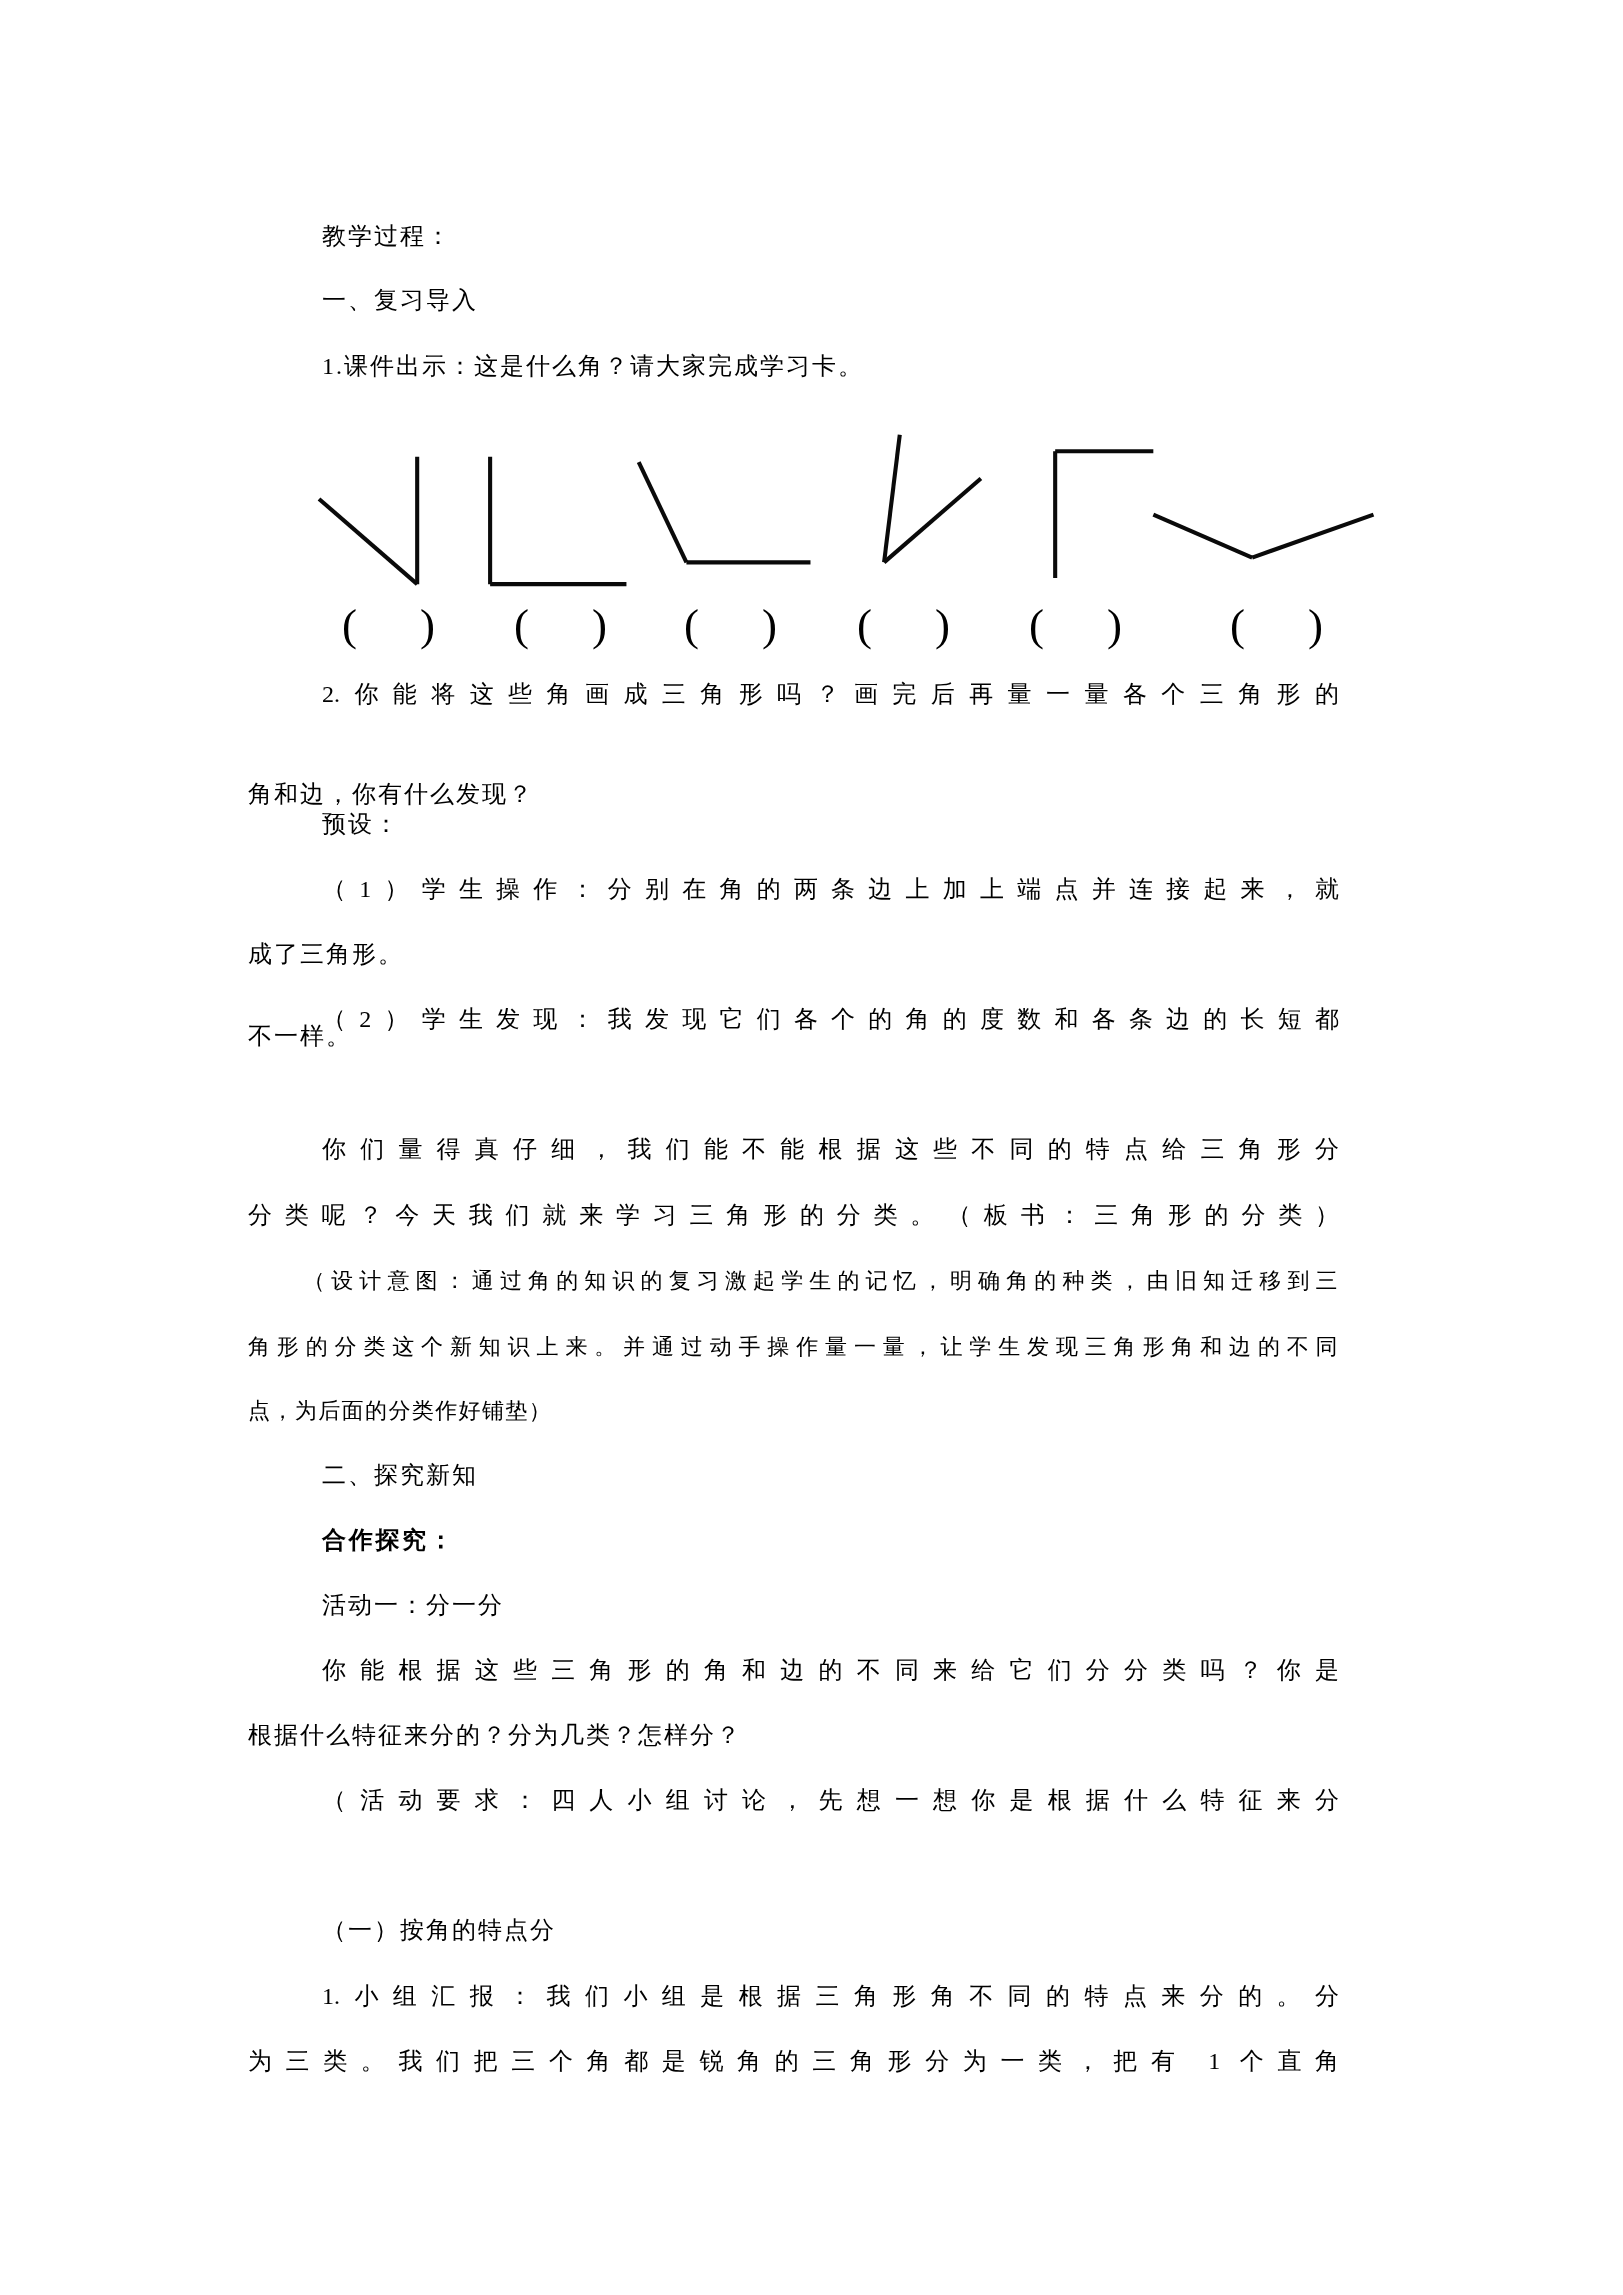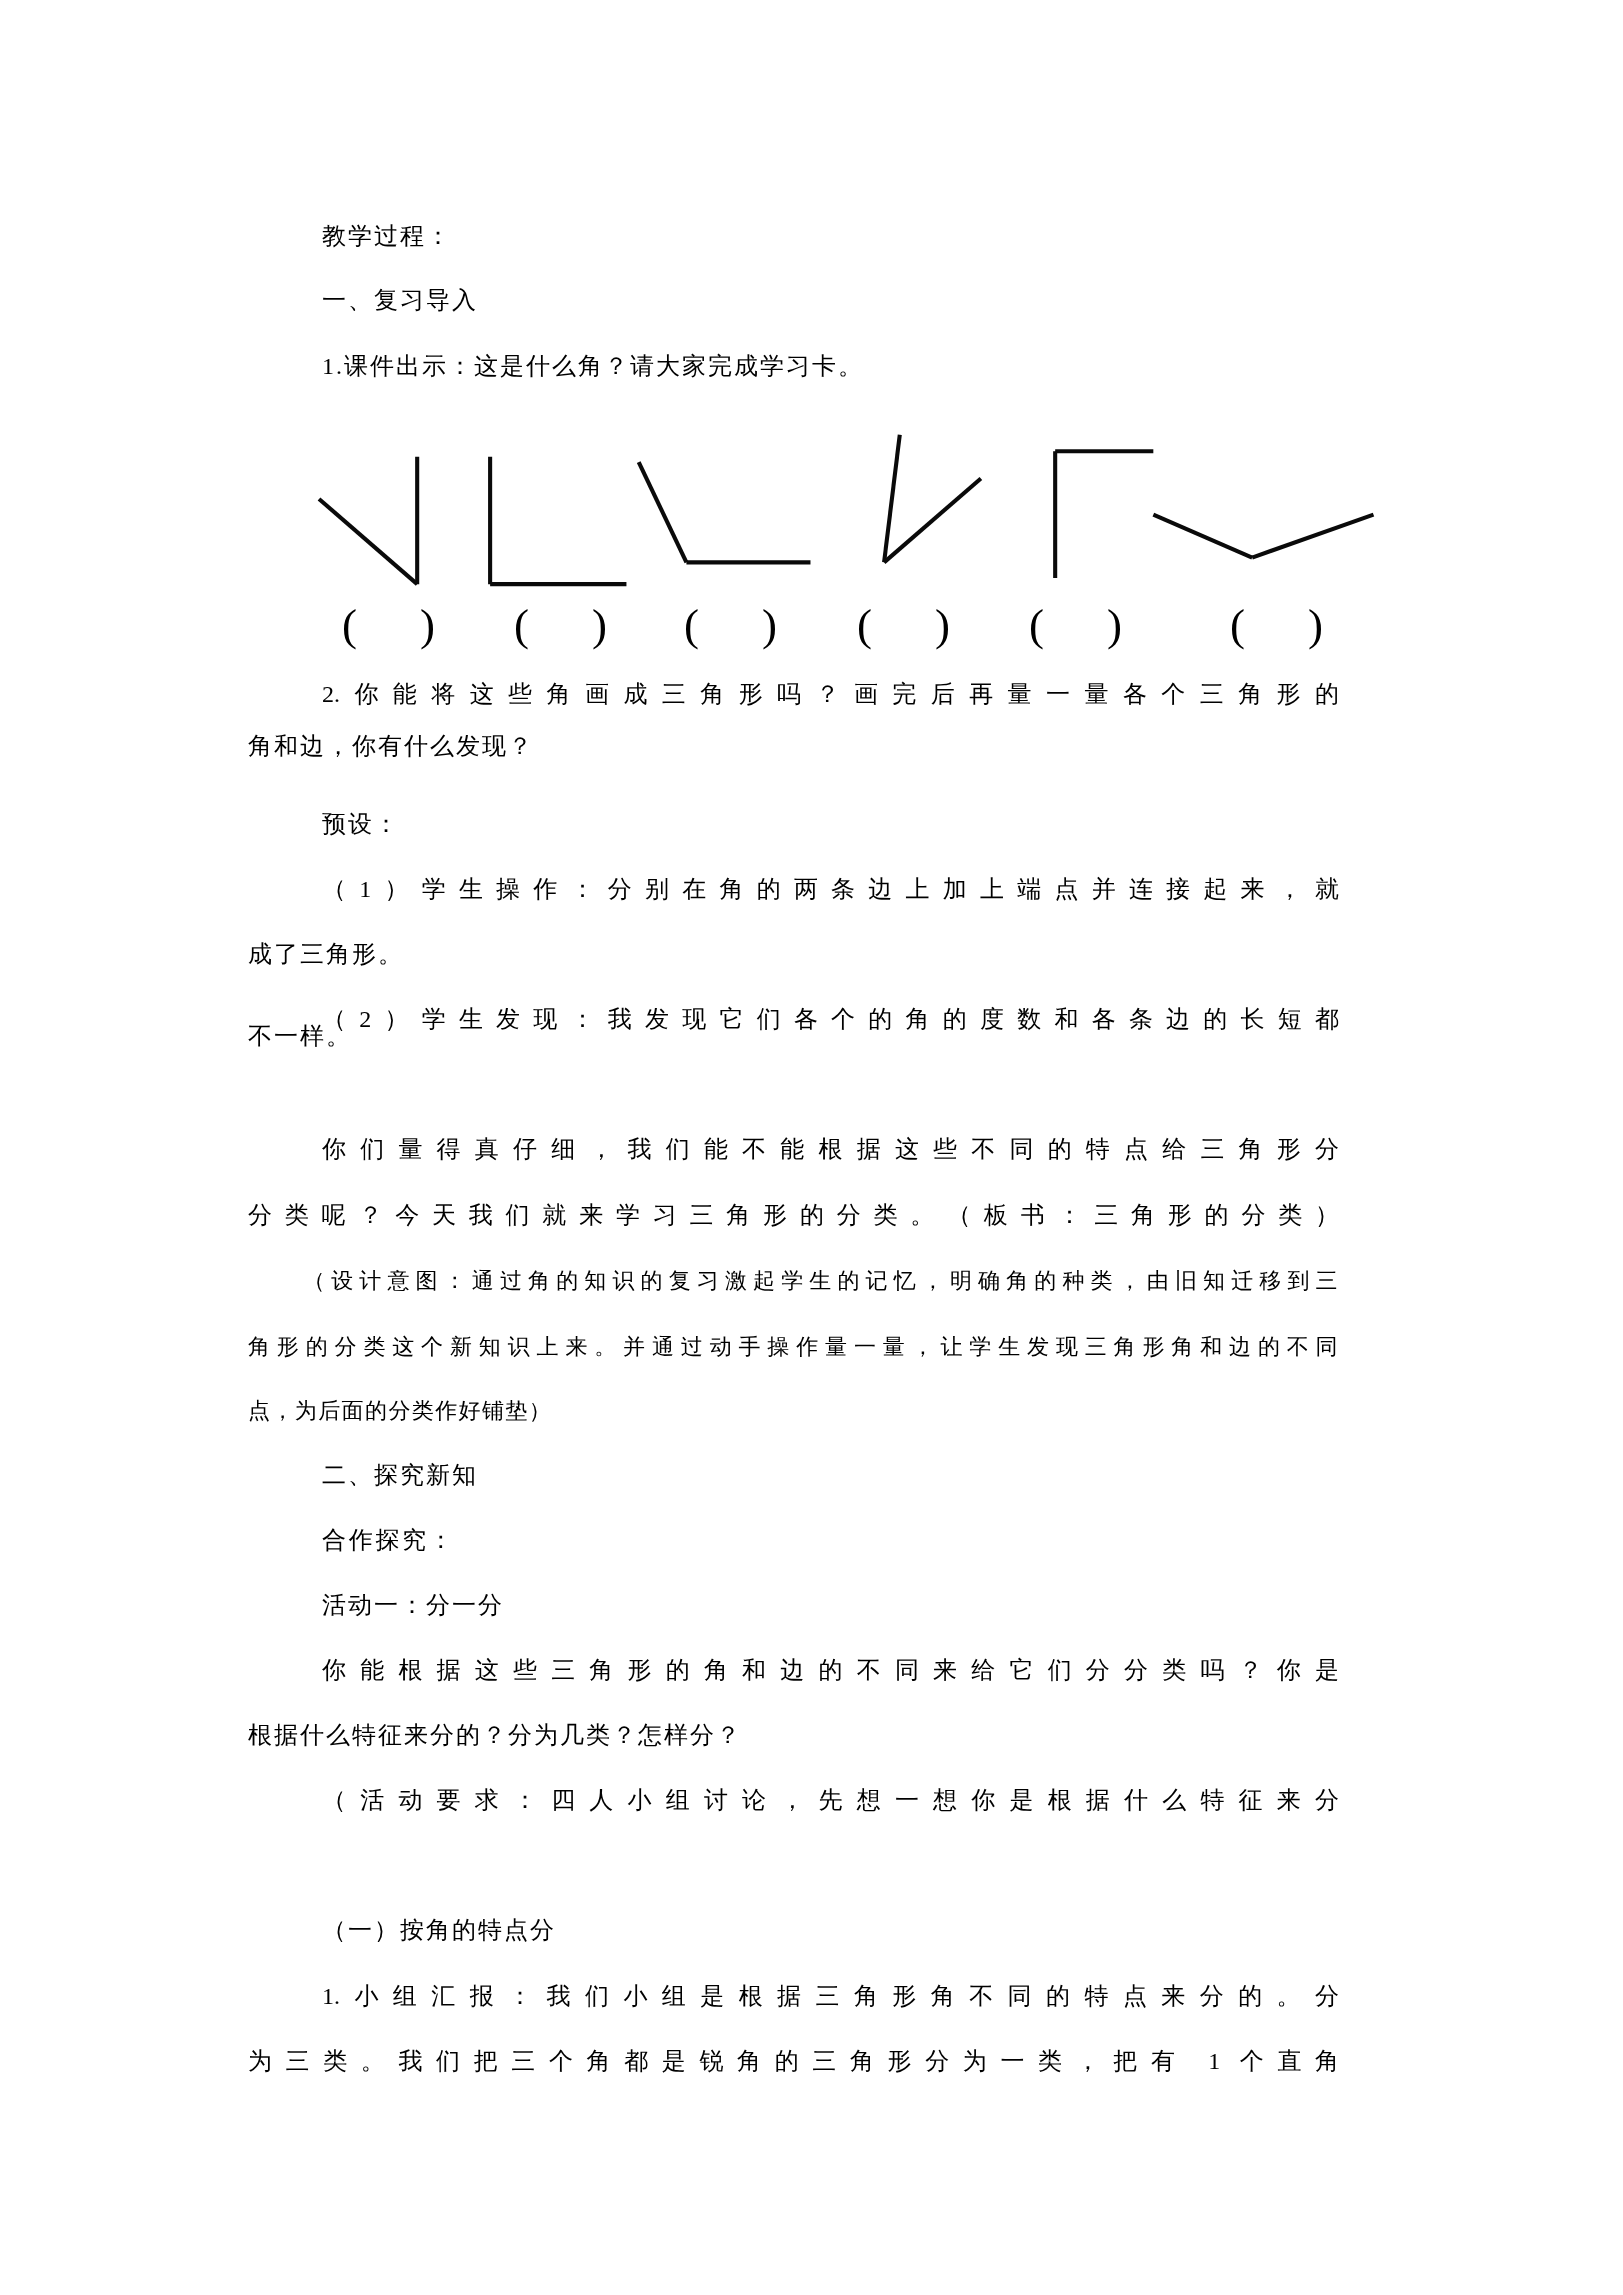--- a/index.html
+++ b/index.html
@@ -27,21 +27,21 @@
     white-space: normal;
     letter-spacing: 0;
     text-align: justify;
     text-align-last: justify;
     text-justify: inter-character;
   }
   .ln.small { font-size: 22px; letter-spacing: 1.4px; }
   .ln.small.ind { padding-left: 55px; width: 1036px; }
   .ln.bold {
     font-family: "Liberation Sans", "DejaVu Sans", sans-serif;
-    font-weight: 400;
+    font-weight: 700;
     letter-spacing: 2.7px;
   }
   .figures-svg {
     position: absolute;
     left: 0; top: 0;
     width: 1623px; height: 2295px;
     pointer-events: none;
   }
   .figures-svg line { stroke: #0a0a0a; stroke-width: 6; stroke-linecap: butt; }
   .blank-pair {
@@ -113,21 +113,21 @@
       <div class="blank-pair" style="left: 1230px;">
         <span>(</span>
         <span>)</span>
       </div>
     </div>
 
   <div class="ln ind" style="top:222px">教学过程：</div>
   <div class="ln ind" style="top:286px">一、复习导入</div>
   <div class="ln ind" style="top:352px">1.课件出示：这是什么角？请大家完成学习卡。</div>
   <div class="ln ind full" style="top:680px">2.你能将这些角画成三角形吗？画完后再量一量各个三角形的</div>
-  <div class="ln" style="top:732px">角和边，你有什么发现？</div>
+  <div class="ln" style="top:780px">角和边，你有什么发现？</div>
   <div class="ln ind" style="top:810px">预设：</div>
   <div class="ln ind full" style="top:875px">（1）学生操作：分别在角的两条边上加上端点并连接起来，就</div>
   <div class="ln" style="top:940px">成了三角形。</div>
   <div class="ln ind full" style="top:1005px">（2）学生发现：我发现它们各个的角的度数和各条边的长短都</div>
   <div class="ln" style="top:1022px">不一样。</div>
   <div class="ln full" style="top:1201px">分类呢？今天我们就来学习三角形的分类。（板书：三角形的分类）</div>
   <div class="ln ind full" style="top:1135px">你们量得真仔细，我们能不能根据这些不同的特点给三角形分</div>
   <div class="ln small ind full" style="top:1268px">（设计意图：通过角的知识的复习激起学生的记忆，明确角的种类，由旧知迁移到三</div>
   <div class="ln small full" style="top:1334px">角形的分类这个新知识上来。并通过动手操作量一量，让学生发现三角形角和边的不同</div>
   <div class="ln small" style="top:1398px">点，为后面的分类作好铺垫）</div>

